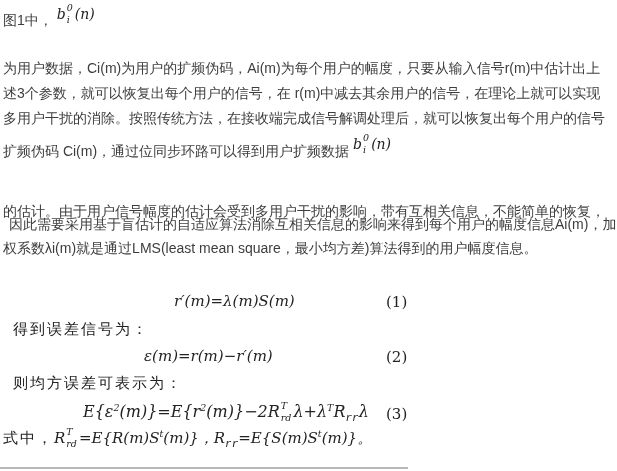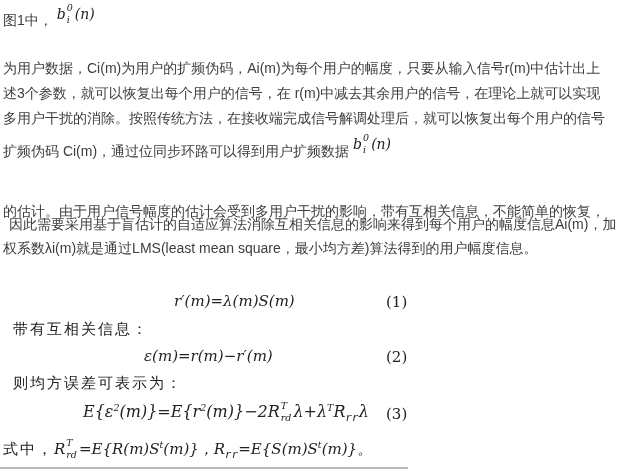--- a/index.html
+++ b/index.html
@@ -66,35 +66,35 @@
         <span>i</span>
       </span><span>(n)</span></span>
 </div>
 <div class="pline" style="top:202px;">的估计。由于用户信号幅度的估计会受到多用户干扰的影响，带有互相关信息，不能简单的恢复，</div>
 <div class="pline" style="top:215px;margin-left:6px;">因此需要采用基于盲估计的自适应算法消除互相关信息的影响来得到每个用户的幅度信息Ai(m)，加</div>
 <div class="pline" style="top:239px;">权系数λi(m)就是通过LMS(least mean square，最小均方差)算法得到的用户幅度信息。</div>
 
 <div class="eq fm" style="left:150px;top:292px;margin-left:24px;">r′(m)=λ(m)S(m)</div>
 <div class="eqnum" style="top:293px;">(1)</div>
 
-<div class="flabel" style="top:320px;">带有互相关信息：</div>
+<div class="flabel" style="top:320px;">得到误差信号为：</div>
 
 <div class="eq fm" style="left:144px;top:347px;text-align:center;">ε(m)=r(m)−r′(m)</div>
 <div class="eqnum" style="top:348px;">(2)</div>
 
 <div class="flabel" style="top:374px;">则均方误差可表示为：</div>
 
 <div class="eq eq3 fm" style="left:66px;top:402px;margin-left:17px;">
   <span>E{ε</span><sup class="s">2</sup><span>(m)}=E{r</span><sup class="s">2</sup><span>(m)}−2R</span><span class="stack">
       <span>T</span>
       <span>rd</span>
     </span><span>λ+λ</span><sup class="s">T</sup><span>R</span><sub class="s">rr</sub><span>λ</span>
 </div>
 <div class="eqnum" style="top:405px;">(3)</div>
 
-<div class="eq fm" style="left:3px;top:439px;">
+<div class="eq fm" style="left:3px;top:428px;">
   <span class="cnlead">式中，</span><span>R</span><span class="stack">
       <span>T</span>
       <span>rd</span>
     </span><span>=E{R(m)S</span><sup class="s">t</sup><span>(m)}，</span><span>R</span><sub class="s">rr</sub><span>=E{S(m)S</span><sup class="s">t</sup><span>(m)}。</span>
 </div>
 
 <div class="rule"></div>
 
 </body></html>

